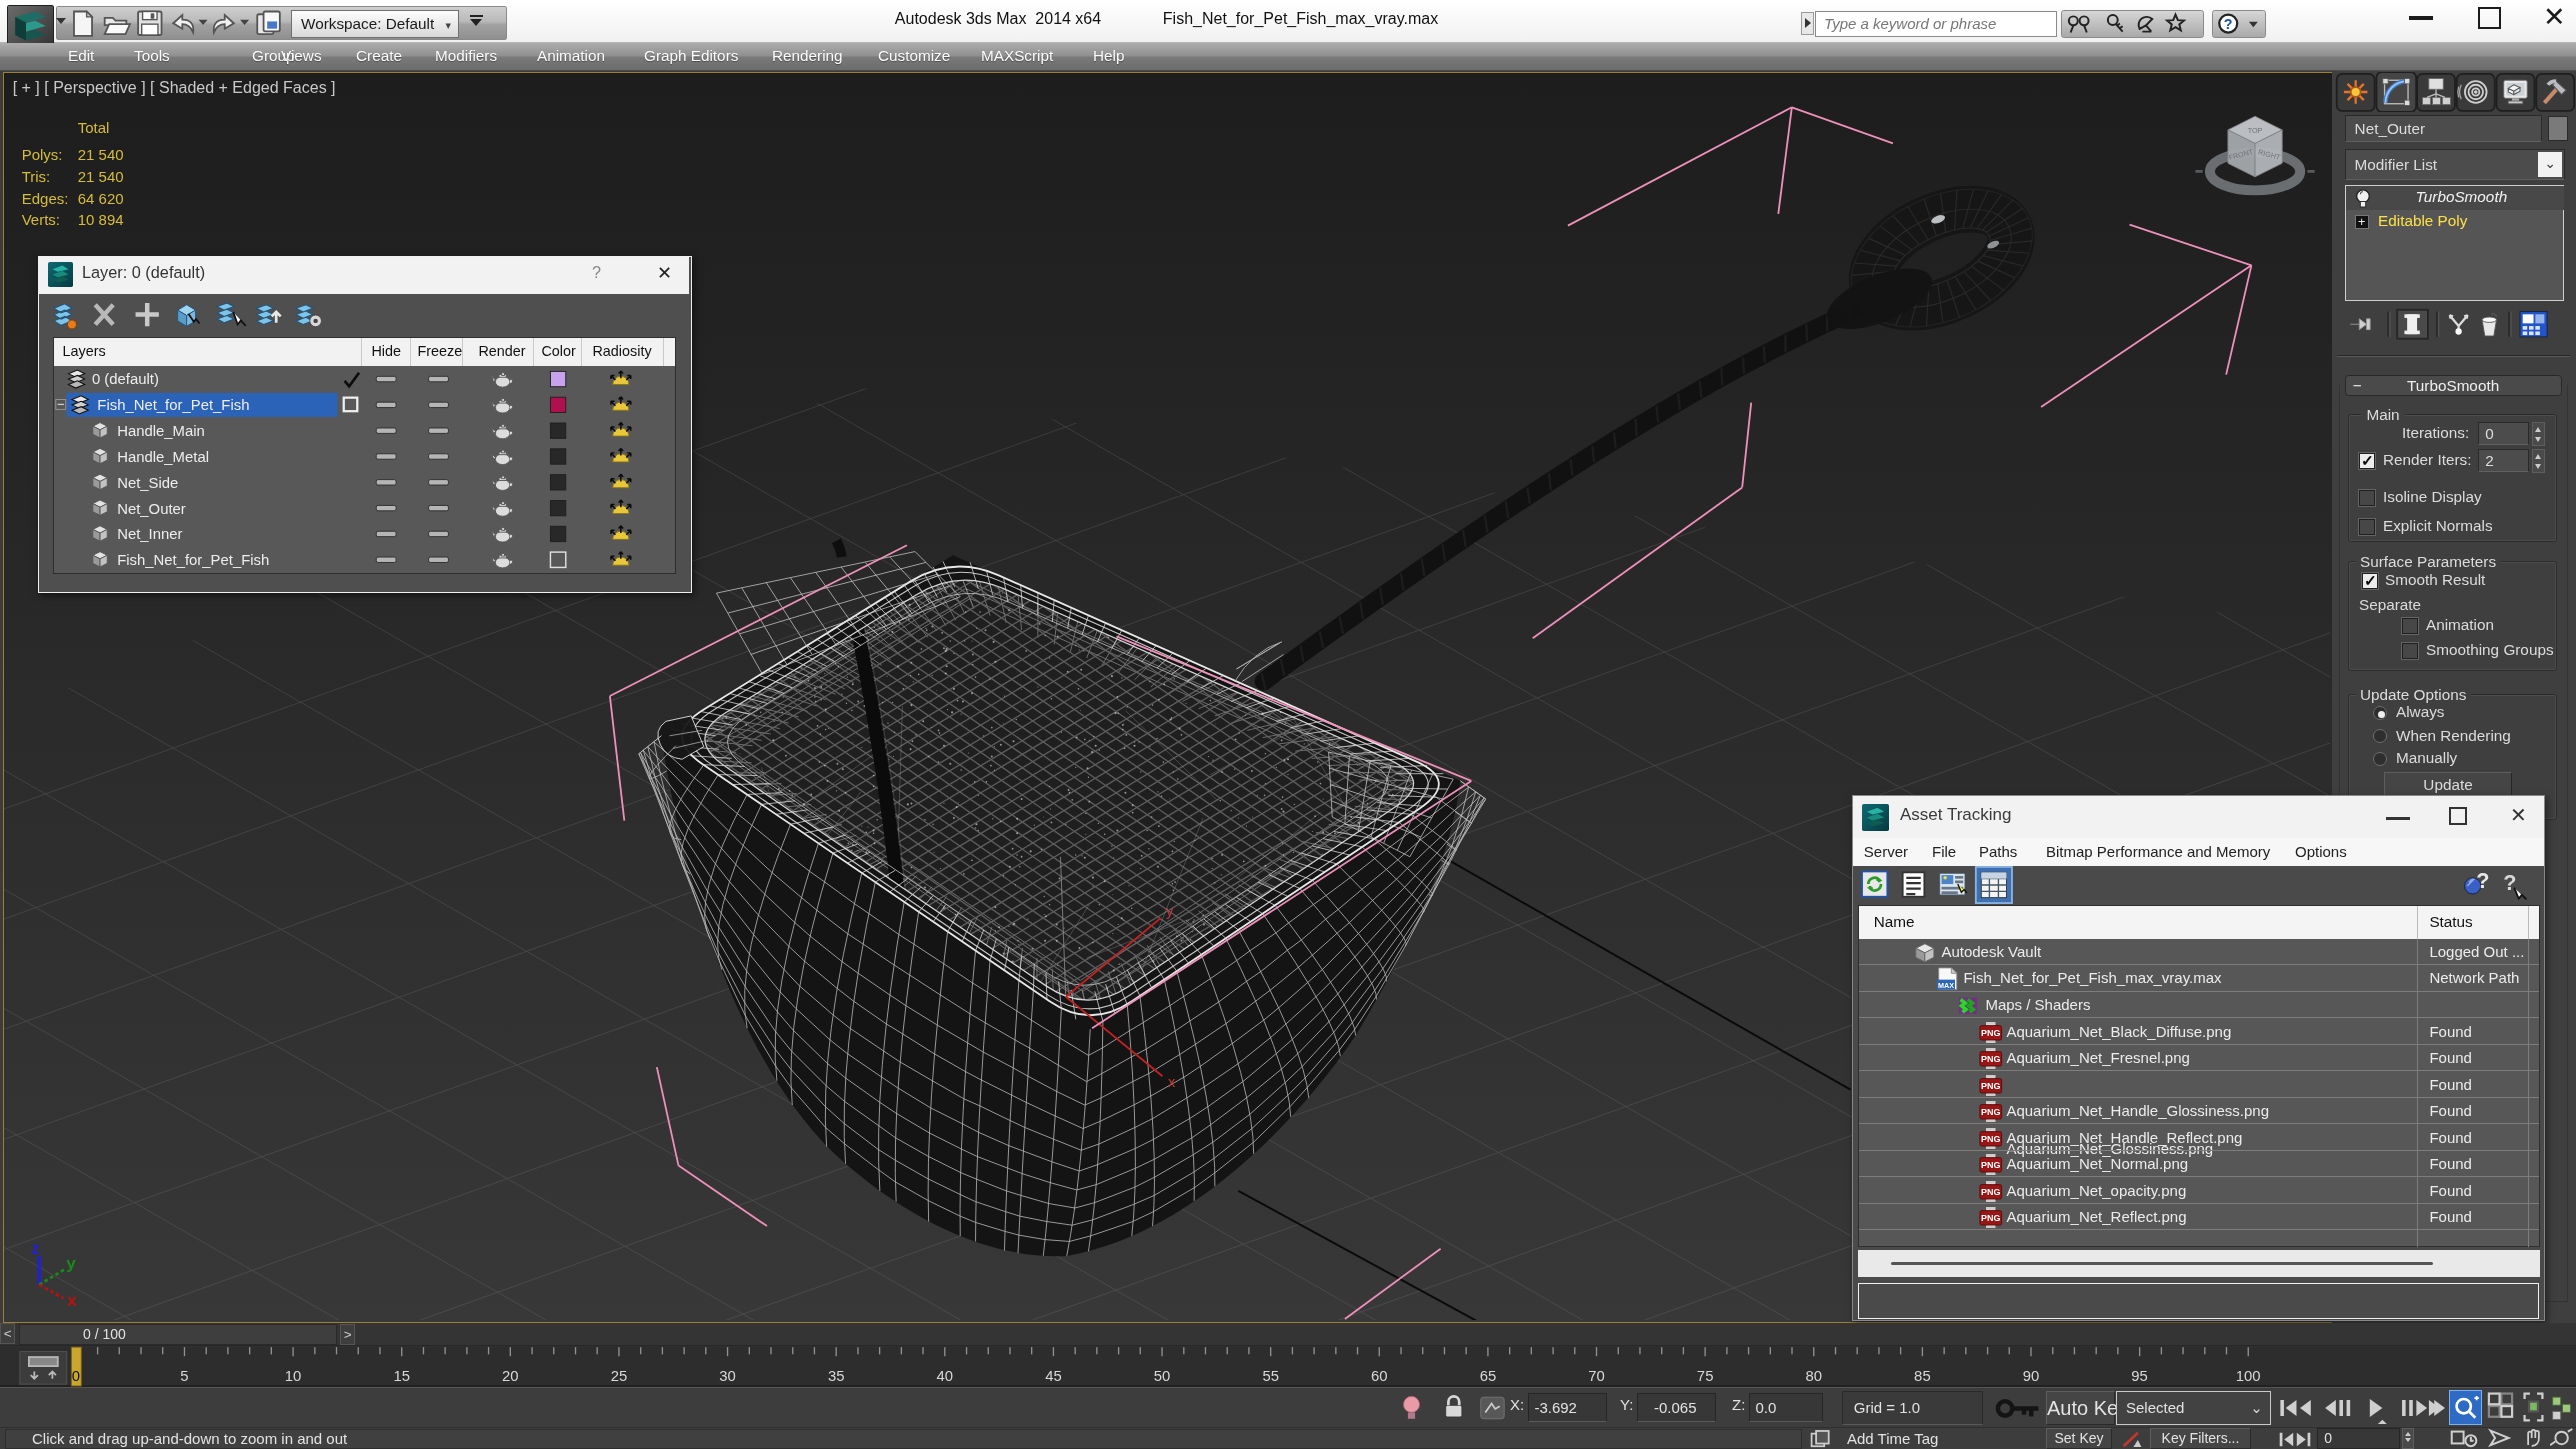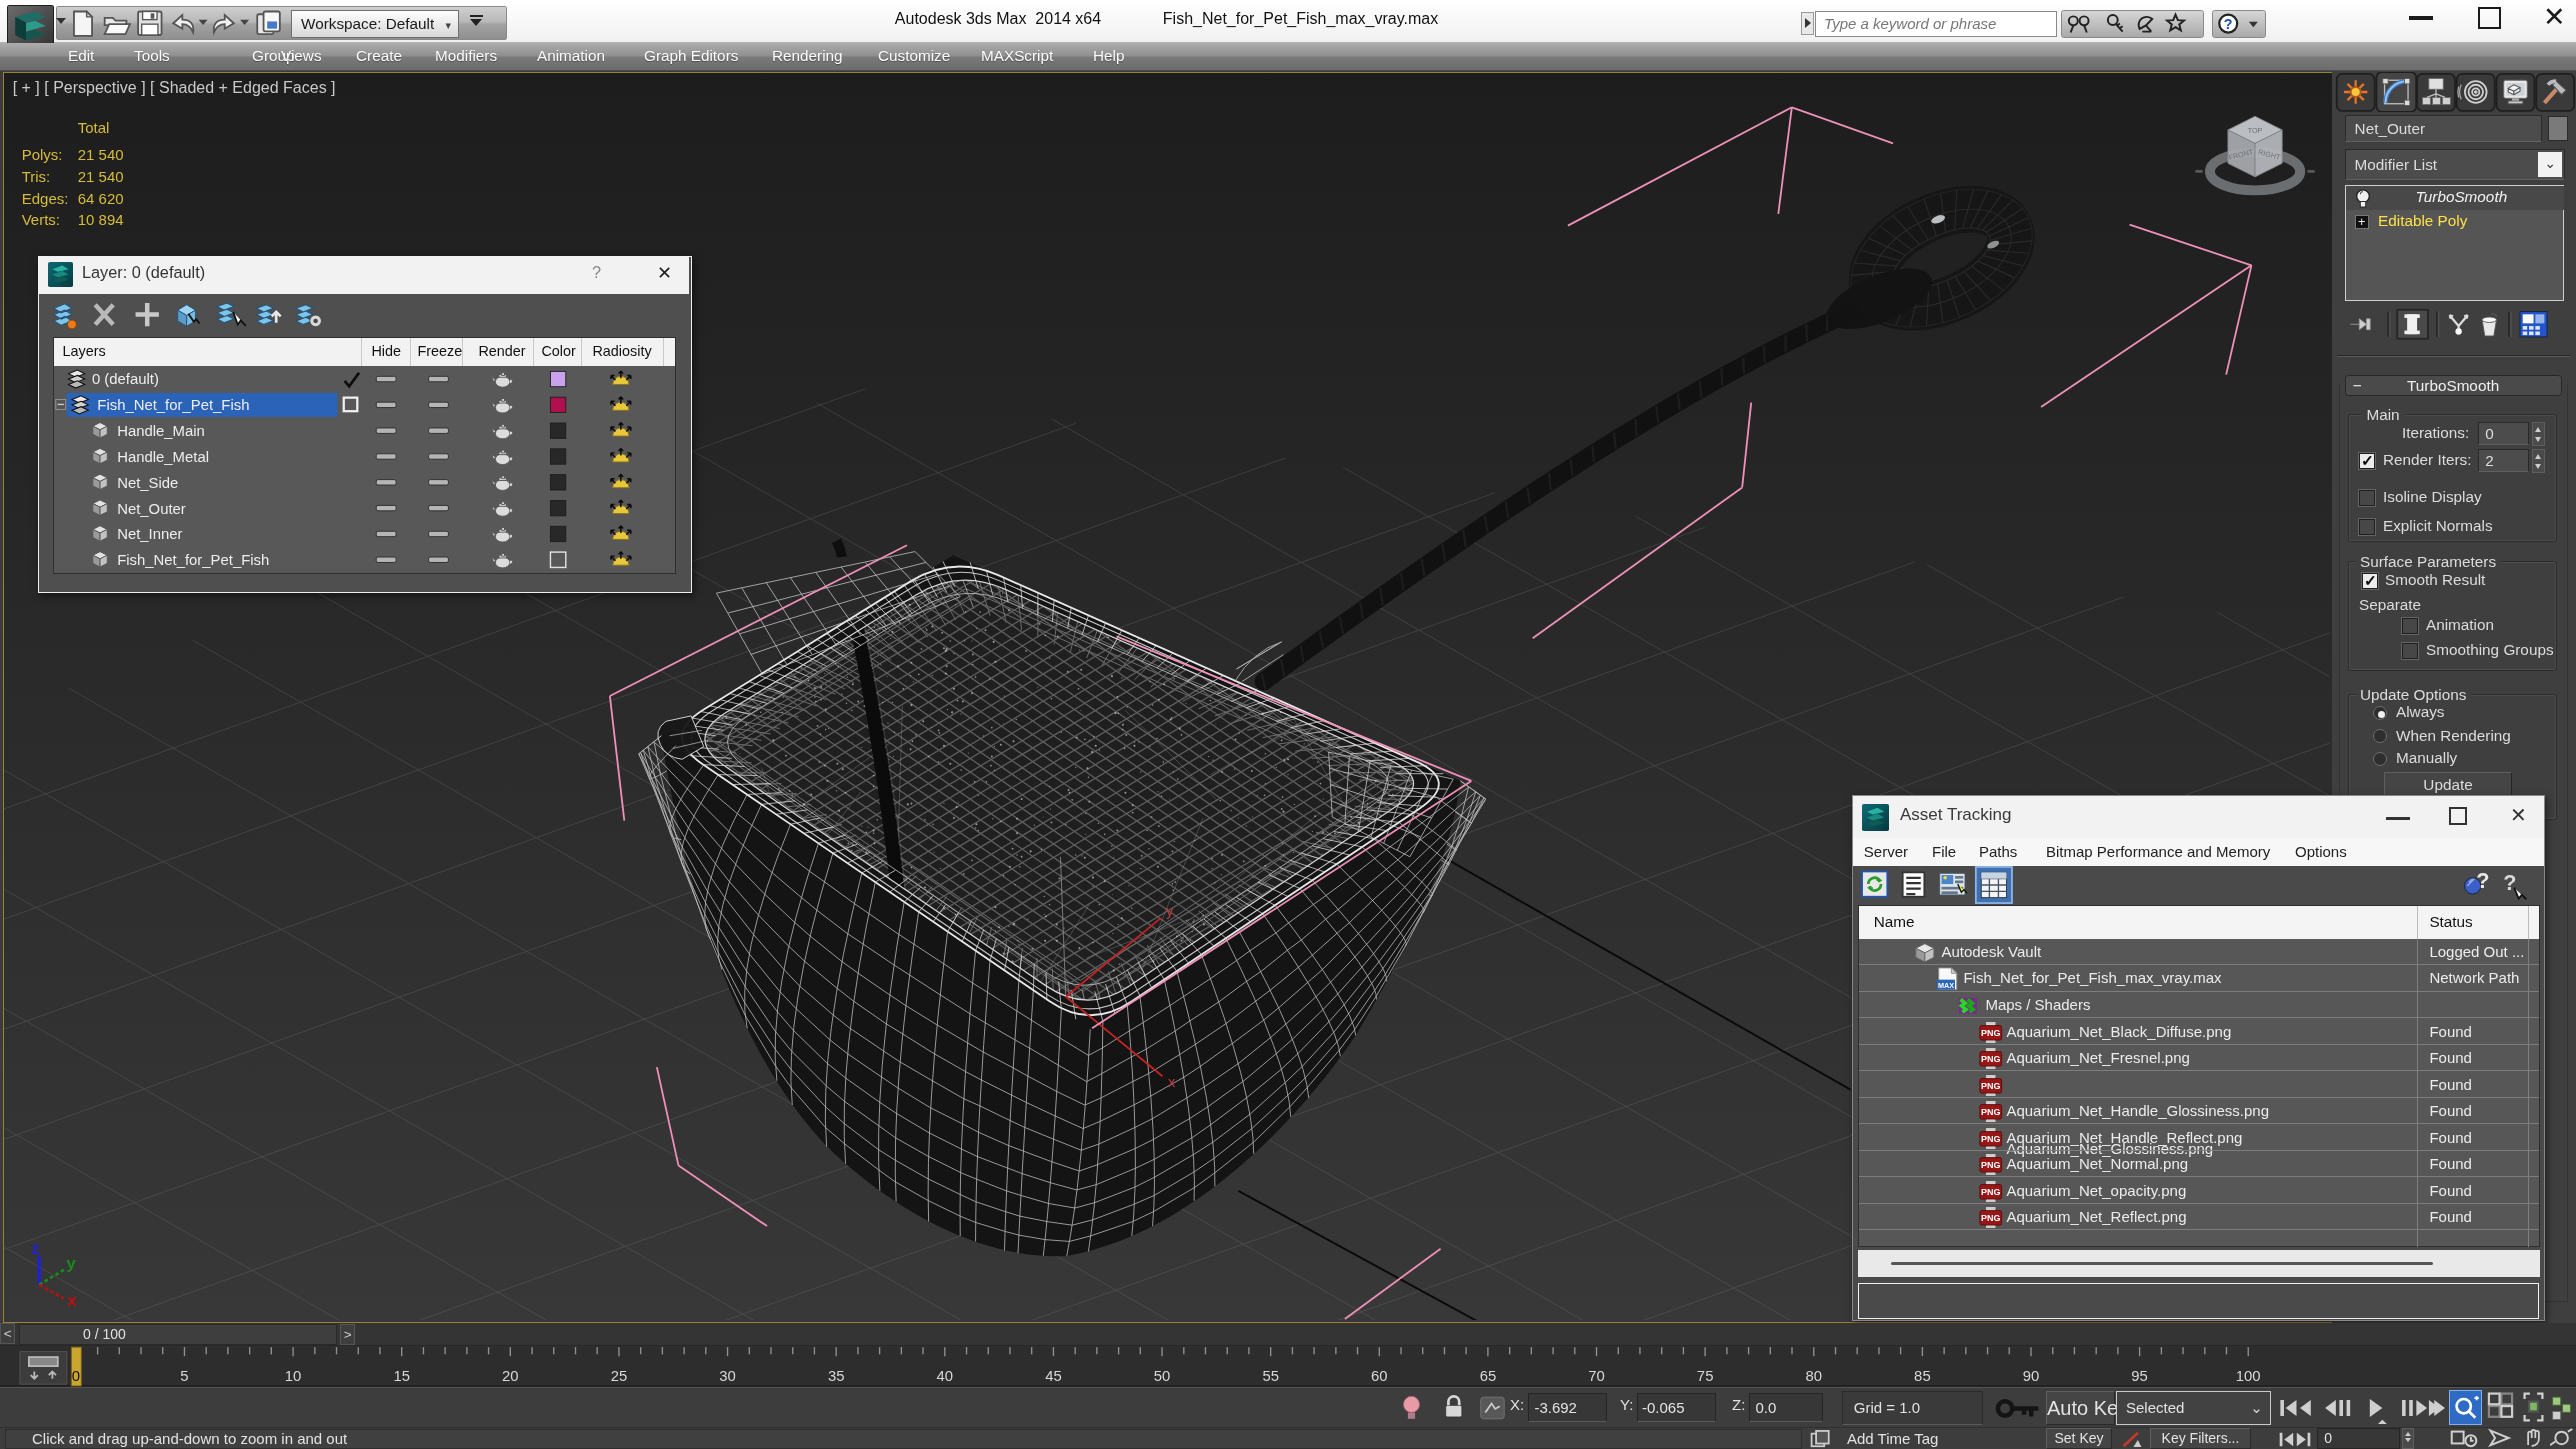--- a/index.html
+++ b/index.html
@@ -2575,21 +2575,21 @@
     <rect x="53" y="17" width="18" height="13" rx="2" fill="#d8d8d8" stroke="#333"></rect>
         <path d="M56 17 v-4 a6 6 0 0 1 12 0 v4" fill="none" stroke="#d8d8d8" stroke-width="3"></path>
     <g transform="translate(92,8)">
           <rect x="0" y="0" width="26" height="24" rx="3" fill="#585858" stroke="#777"></rect>
           <path d="M5 17 l7 -10 l4 6 l5 -3" stroke="#ccc" stroke-width="2" fill="none"></path>
         </g>
   </svg>
   <span class="abs" style="left:1510px;top:73px;font-size:15px;">X:</span>
   <div class="abs" style="left:1528px;top:70px;width:79px;height:29px;background:#373737;border:0.9px solid #252525;border-bottom-color:#5a5a5a;font-size:15px;line-height:27px;padding-left:5.4px;">-3.692</div>
   <span class="abs" style="left:1620px;top:73px;font-size:15px;">Y:</span>
-  <div class="abs" style="left:1637px;top:70px;width:79px;height:29px;background:#373737;border:0.9px solid #252525;border-bottom-color:#5a5a5a;font-size:15px;line-height:27px;padding-left:4px;">-0.065</div>
+  <div class="abs" style="left:1637px;top:70px;width:79px;height:29px;background:#373737;border:0.9px solid #252525;border-bottom-color:#5a5a5a;font-size:15px;line-height:27px;padding-left:16px;">-0.065</div>
   <span class="abs" style="left:1732px;top:73px;font-size:15px;">Z:</span>
   <div class="abs" style="left:1749px;top:70px;width:74px;height:29px;background:#373737;border:0.9px solid #252525;border-bottom-color:#5a5a5a;font-size:15px;line-height:27px;padding-left:5.4px;">0.0</div>
   <div class="abs" style="left:1842px;top:68px;width:141px;height:34px;background:#3a3a3a;border:0.9px solid #2a2a2a;border-bottom-color:#5a5a5a;font-size:15px;line-height:32.5px;padding-left:10.8px;">Grid = 1.0</div>
   <svg class="abs" style="left:1994px;top:72px;" width="51" height="27" viewBox="0 0 56 30">
     <circle cx="12" cy="15" r="8" fill="none" stroke="#141414" stroke-width="5"></circle>
         <path d="M19 15 h30 m-8 1 v8 m-8 -8 v6" stroke="#141414" stroke-width="5"></path>
   </svg>
   <div class="abs" style="left:2046px;top:68px;width:69px;height:34px;background:#454545;border:0.9px solid #5e5e5e;border-bottom-color:#2a2a2a;border-right-color:#2a2a2a;font-size:20px;text-align:left;line-height:32.5px;">Auto Key</div>
   <div class="abs" style="left:2116px;top:68px;width:155px;height:34px;background:#424242;border:0.9px solid #c9c9c9;font-size:15px;line-height:32.5px;padding-left:9px;">Selected<span style="position:absolute;right:7.2px;top:0;color:#ddd;">⌄</span></div>
   <svg class="abs" style="left:2274px;top:68px;" width="172" height="34" viewBox="0 0 190 38">

